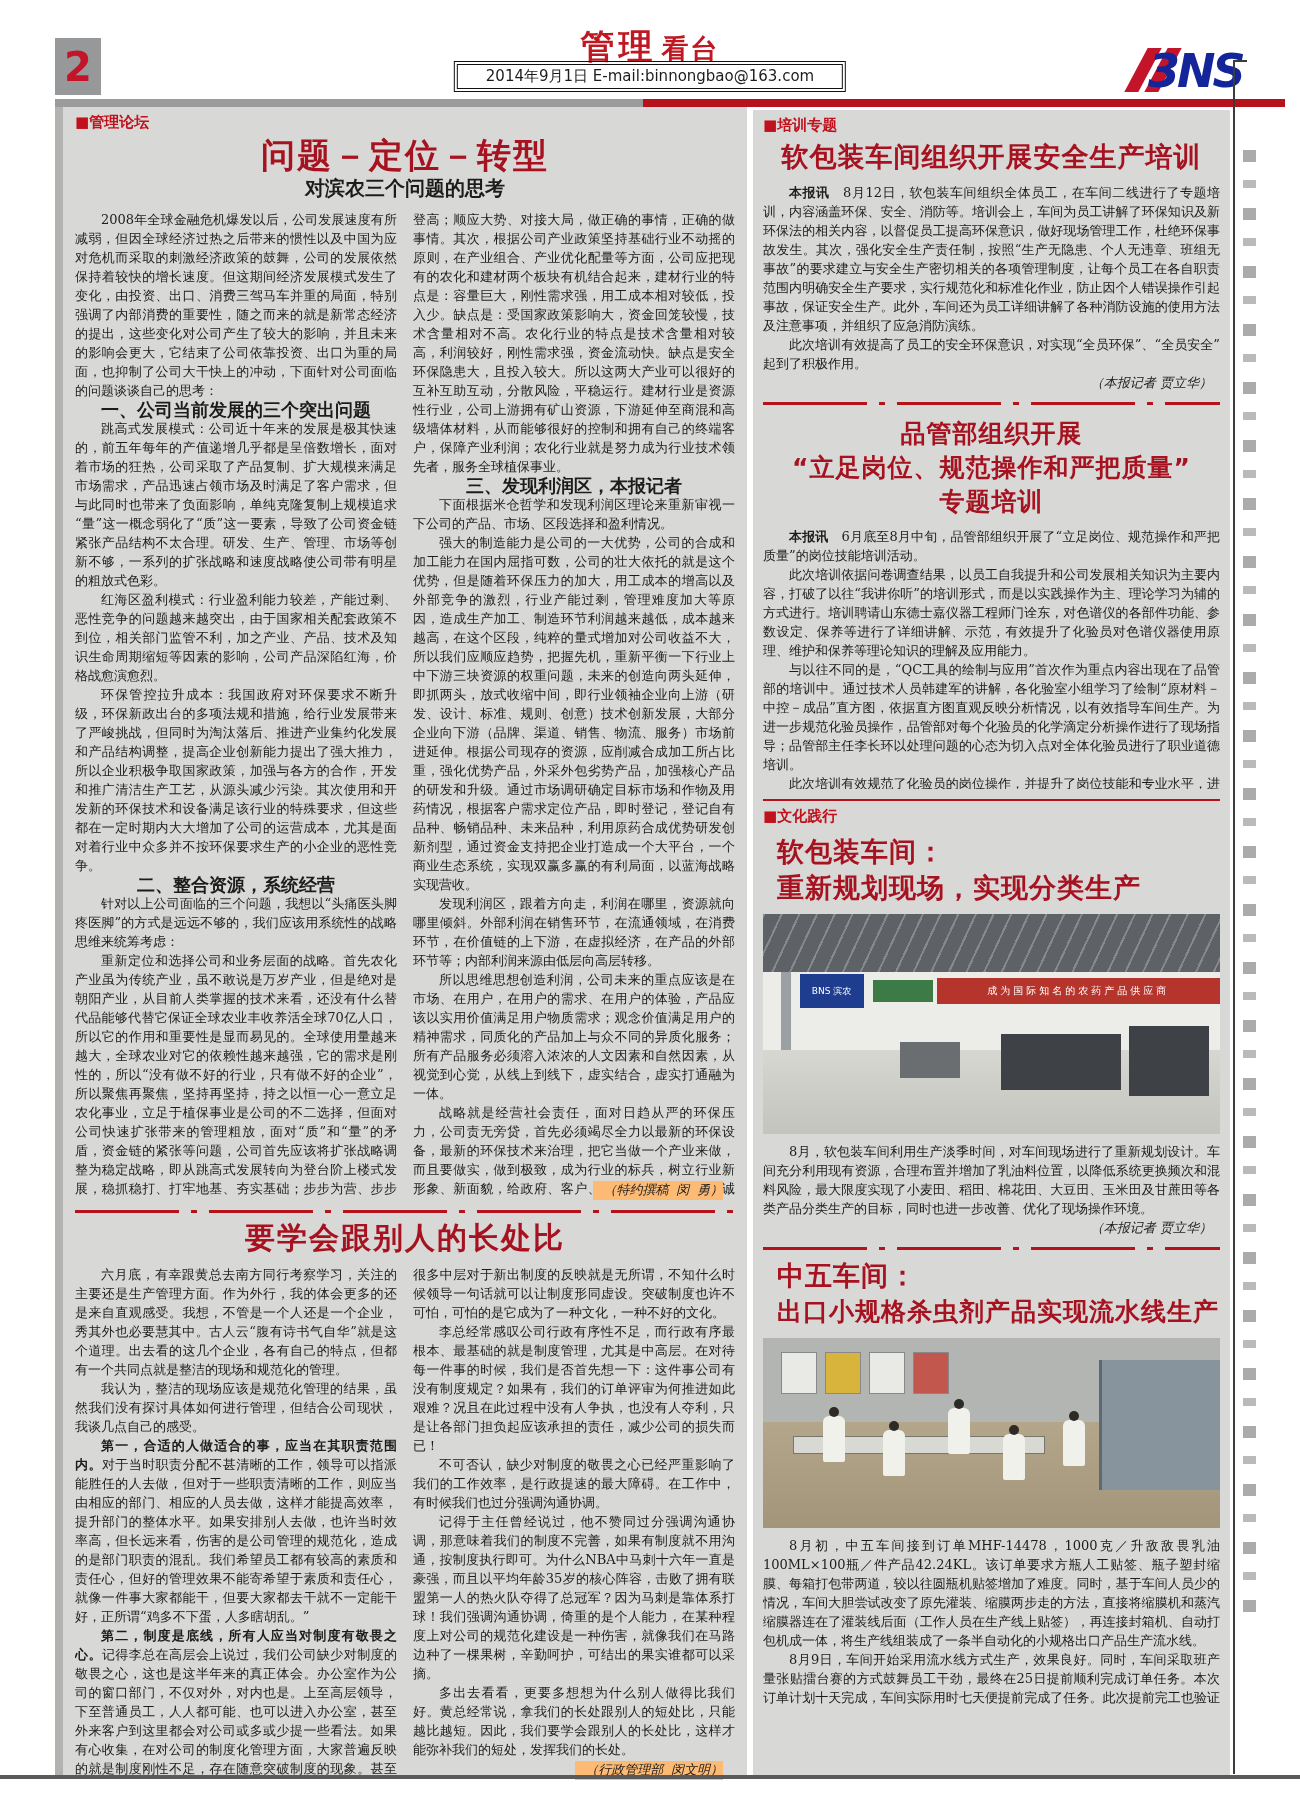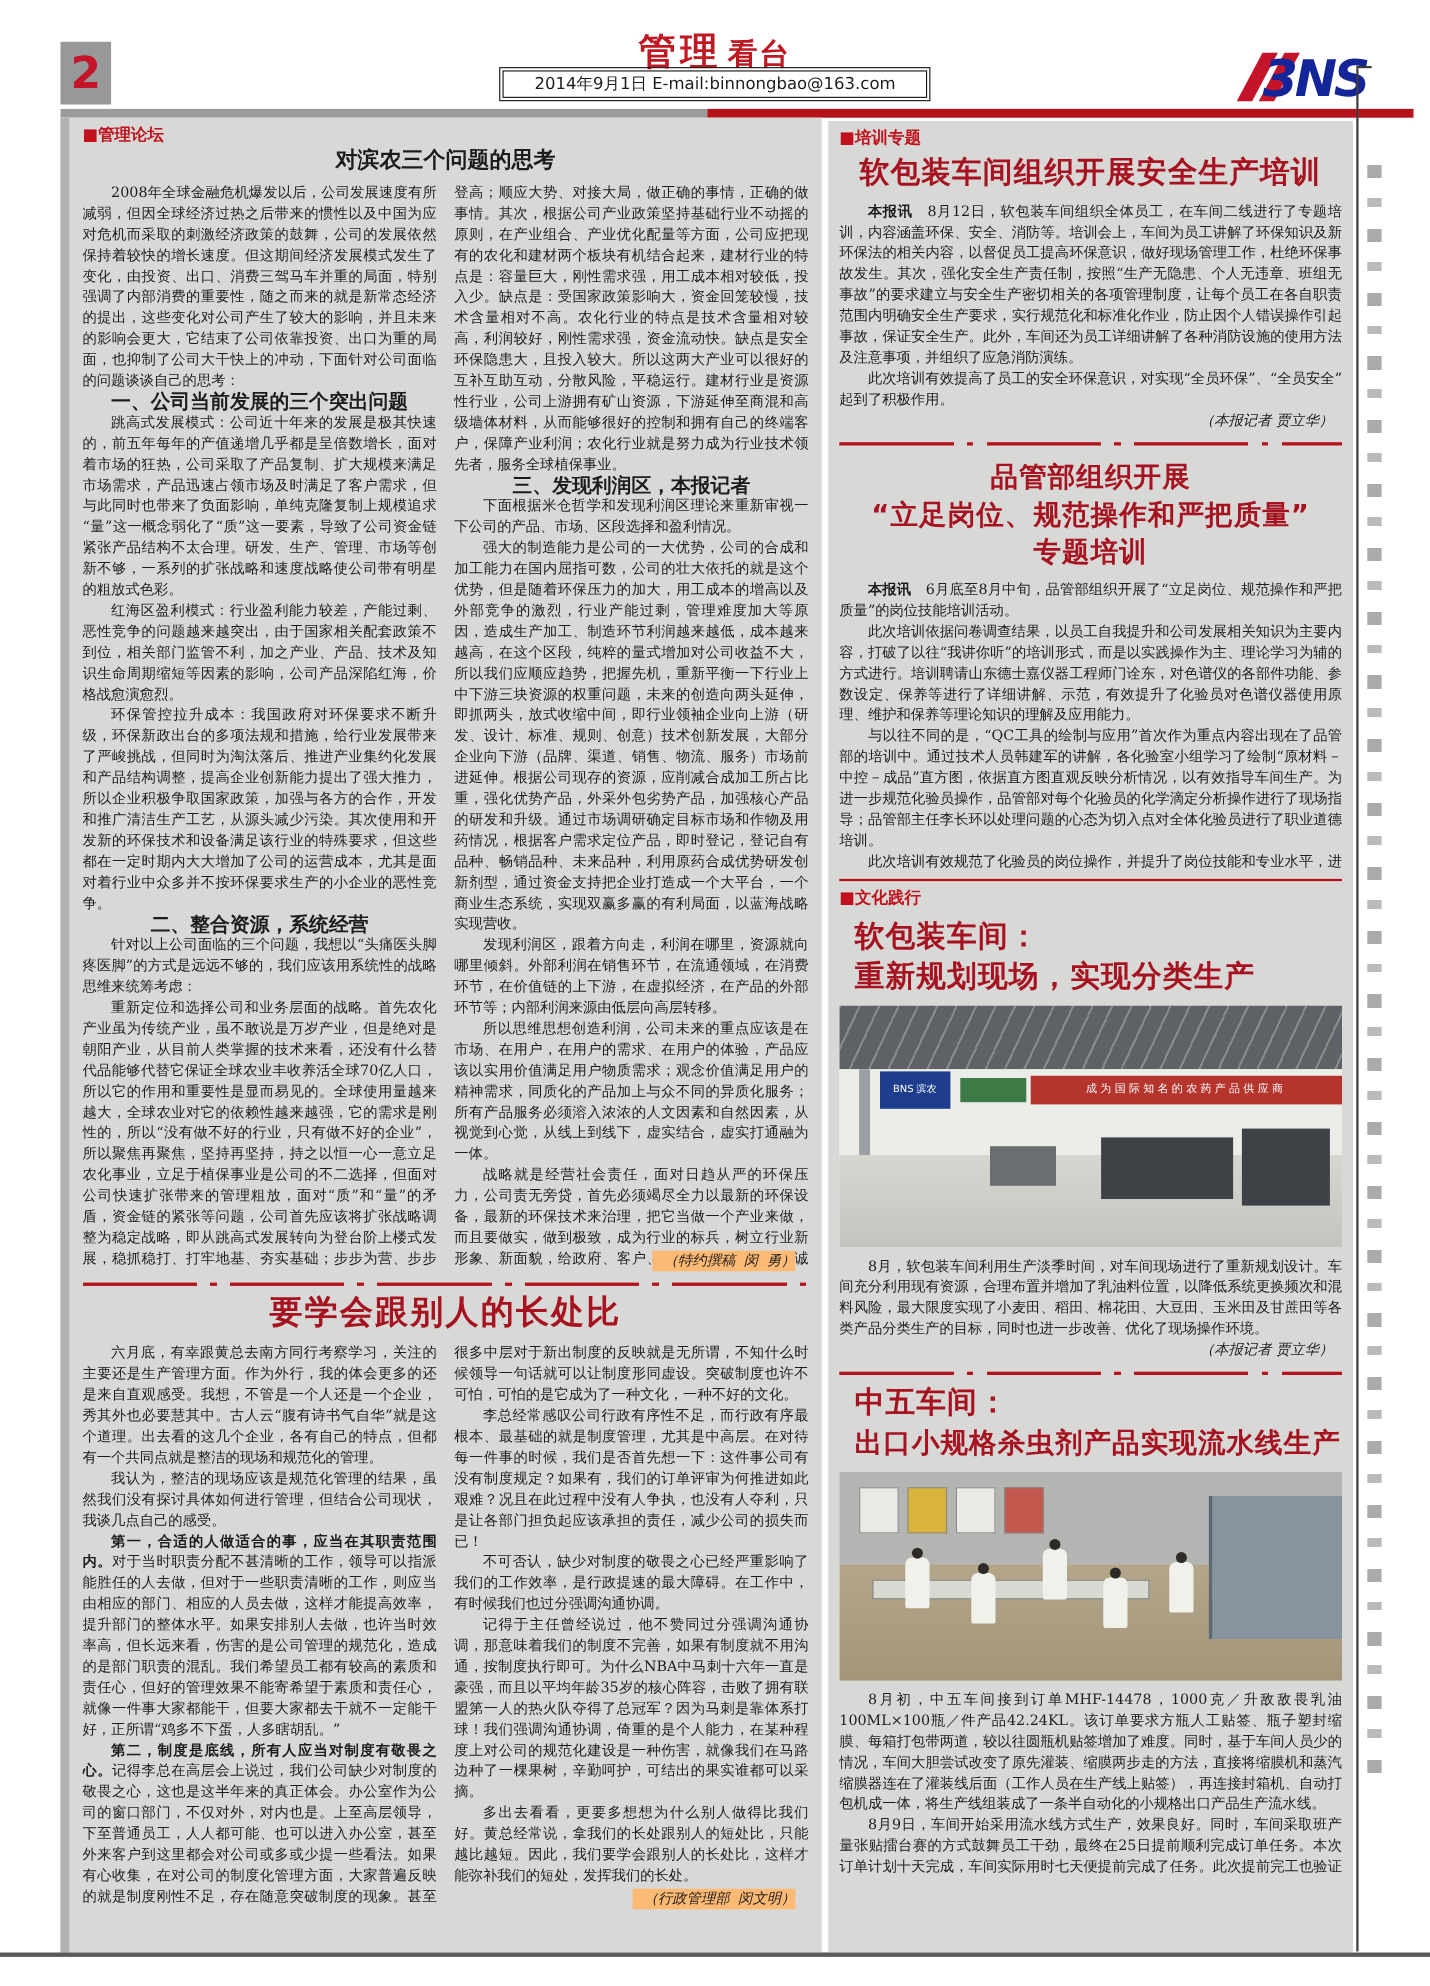--- a/index.html
+++ b/index.html
@@ -15,21 +15,21 @@
   .logo .stripe{position:absolute;width:14px;height:44px;background:#c3142a;transform:skewX(-28deg);top:4px;}
   .logo .s1{left:6px;} .logo .s2{left:26px;}
   .logo .ltxt{position:absolute;left:18px;top:0;font-family:"DejaVu Sans","Liberation Sans",sans-serif;font-style:italic;font-weight:900;font-size:46px;color:#14259a;letter-spacing:-3px;}
   .hbar-gray{left:55px;top:99px;width:588px;height:8px;background:#9b9b9b;}
   .hbar-red{left:643px;top:99px;width:642px;height:8px;background:#b5121b;}
   
   .lp{left:55px;top:107px;width:692px;height:1668px;background:#d8d8d6;border-left:8px solid #b2b2b0;box-sizing:border-box;padding:0 12px;}
   .rp{left:753px;top:110px;width:477px;height:1665px;background:#d8d8d6;box-sizing:border-box;padding:0 10px;overflow:hidden;}
   .seclabel{color:#c0111c;font-family:"DejaVu Sans","Liberation Sans",sans-serif;font-weight:bold;font-size:15px;padding-top:6px;}
   h1.t1{margin:2px 0 0 0;text-align:center;color:#a6121f;font-family:"DejaVu Sans","Liberation Sans",sans-serif;font-size:34px;line-height:42px;letter-spacing:2px;}
-  .subt{margin:2px 0 0 0;text-align:center;font-weight:bold;font-size:20px;line-height:24px;font-family:Liberation Serif, serif;}
+  .subt{margin:2px 0 0 0;text-align:center;font-weight:bold;font-size:20px;line-height:24px;font-family:Liberation Mono, monospace;}
   .cols{column-count:2;column-gap:16px;text-align:justify;font-size:13px;line-height:19px;overflow:hidden;position:relative;margin-top:8px;}
   .cols1{height:990px;}
   .cols2{height:515px;}
   .cols p{margin:0;text-indent:2em;}
   .cols h4{margin:0;text-align:center;font-size:18px;line-height:19px;font-family:"DejaVu Sans","Liberation Sans",sans-serif;}
   .lead{font-weight:bold;font-family:"DejaVu Sans","Liberation Sans",sans-serif;}
   .byline-abs{position:absolute;right:12px;bottom:0;font-style:italic;font-size:13px;background:#fdba74;padding-left:10px;font-family:Liberation Mono, monospace;}
   .dashline{height:3px;background:repeating-linear-gradient(90deg,#b5121b 0 104px,transparent 104px 116px,#b5121b 116px 122px,transparent 122px 134px);margin:10px 0 6px 0;}
   h2.t2{margin:4px 0 0 0;text-align:center;color:#a6121f;font-family:"DejaVu Sans","Liberation Sans",sans-serif;font-size:30px;line-height:38px;letter-spacing:2px;}
   
@@ -83,20 +83,21 @@
 <div class="abs logo">
   <span class="stripe s1"></span>
   <span class="stripe s2"></span>
   <span class="ltxt">3NS</span>
 </div>
 <div class="abs hbar-gray"></div>
 <div class="abs hbar-red"></div>
 
 <div class="abs lp">
   <div class="seclabel">■管理论坛</div>
+  <h1 class="t1">问题－定位－转型</h1>
   <div class="subt">对滨农三个问题的思考</div>
 
   <div class="cols cols1">
     <p>2008年全球金融危机爆发以后，公司发展速度有所减弱，但因全球经济过热之后带来的惯性以及中国为应对危机而采取的刺激经济政策的鼓舞，公司的发展依然保持着较快的增长速度。但这期间经济发展模式发生了变化，由投资、出口、消费三驾马车并重的局面，特别强调了内部消费的重要性，随之而来的就是新常态经济的提出，这些变化对公司产生了较大的影响，并且未来的影响会更大，它结束了公司依靠投资、出口为重的局面，也抑制了公司大干快上的冲动，下面针对公司面临的问题谈谈自己的思考：</p>
     <h4>一、公司当前发展的三个突出问题</h4>
     <p>跳高式发展模式：公司近十年来的发展是极其快速的，前五年每年的产值递增几乎都是呈倍数增长，面对着市场的狂热，公司采取了产品复制、扩大规模来满足市场需求，产品迅速占领市场及时满足了客户需求，但与此同时也带来了负面影响，单纯克隆复制上规模追求“量”这一概念弱化了“质”这一要素，导致了公司资金链紧张产品结构不太合理。研发、生产、管理、市场等创新不够，一系列的扩张战略和速度战略使公司带有明星的粗放式色彩。</p>
     <p>红海区盈利模式：行业盈利能力较差，产能过剩、恶性竞争的问题越来越突出，由于国家相关配套政策不到位，相关部门监管不利，加之产业、产品、技术及知识生命周期缩短等因素的影响，公司产品深陷红海，价格战愈演愈烈。</p>
     <p>环保管控拉升成本：我国政府对环保要求不断升级，环保新政出台的多项法规和措施，给行业发展带来了严峻挑战，但同时为淘汰落后、推进产业集约化发展和产品结构调整，提高企业创新能力提出了强大推力，所以企业积极争取国家政策，加强与各方的合作，开发和推广清洁生产工艺，从源头减少污染。其次使用和开发新的环保技术和设备满足该行业的特殊要求，但这些都在一定时期内大大增加了公司的运营成本，尤其是面对着行业中众多并不按环保要求生产的小企业的恶性竞争。</p>
     <h4>二、整合资源，系统经营</h4>
     <p>针对以上公司面临的三个问题，我想以“头痛医头脚疼医脚”的方式是远远不够的，我们应该用系统性的战略思维来统筹考虑：</p>

